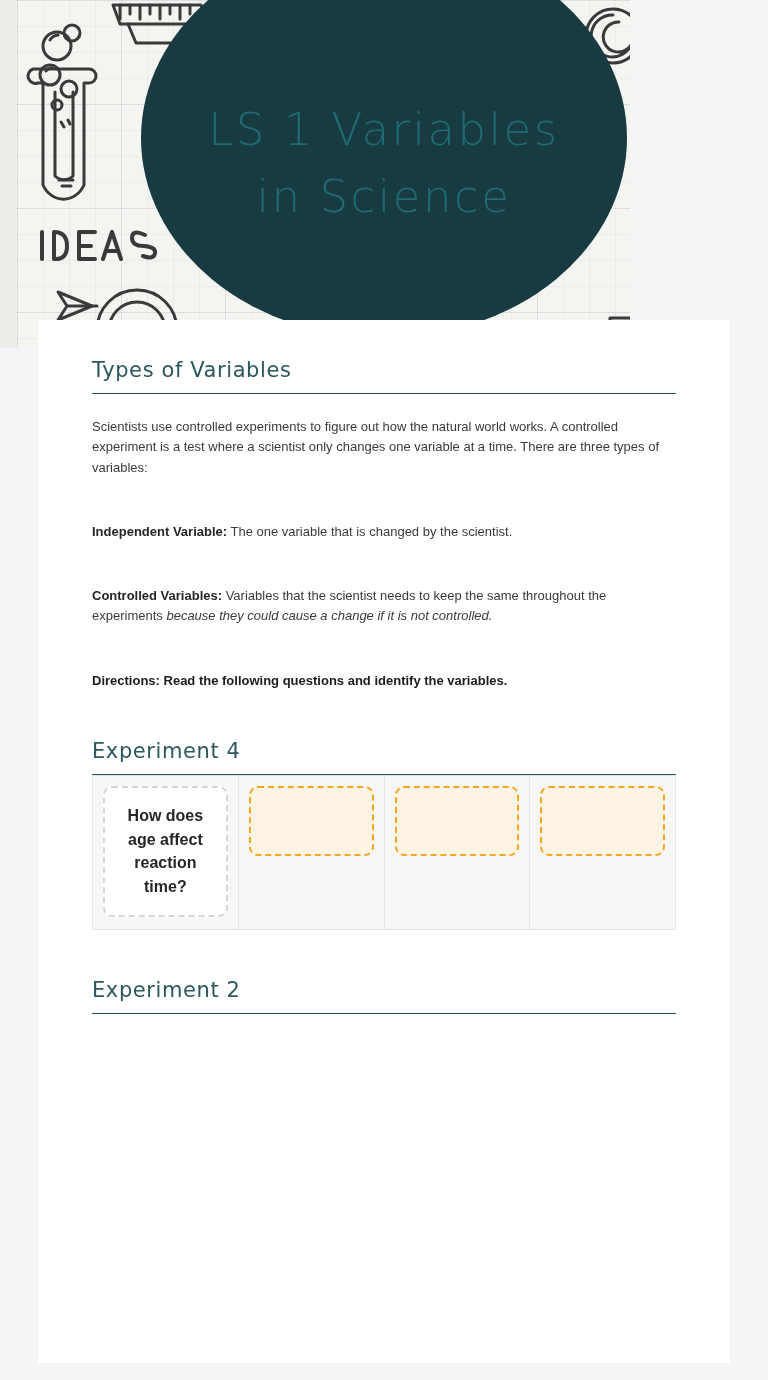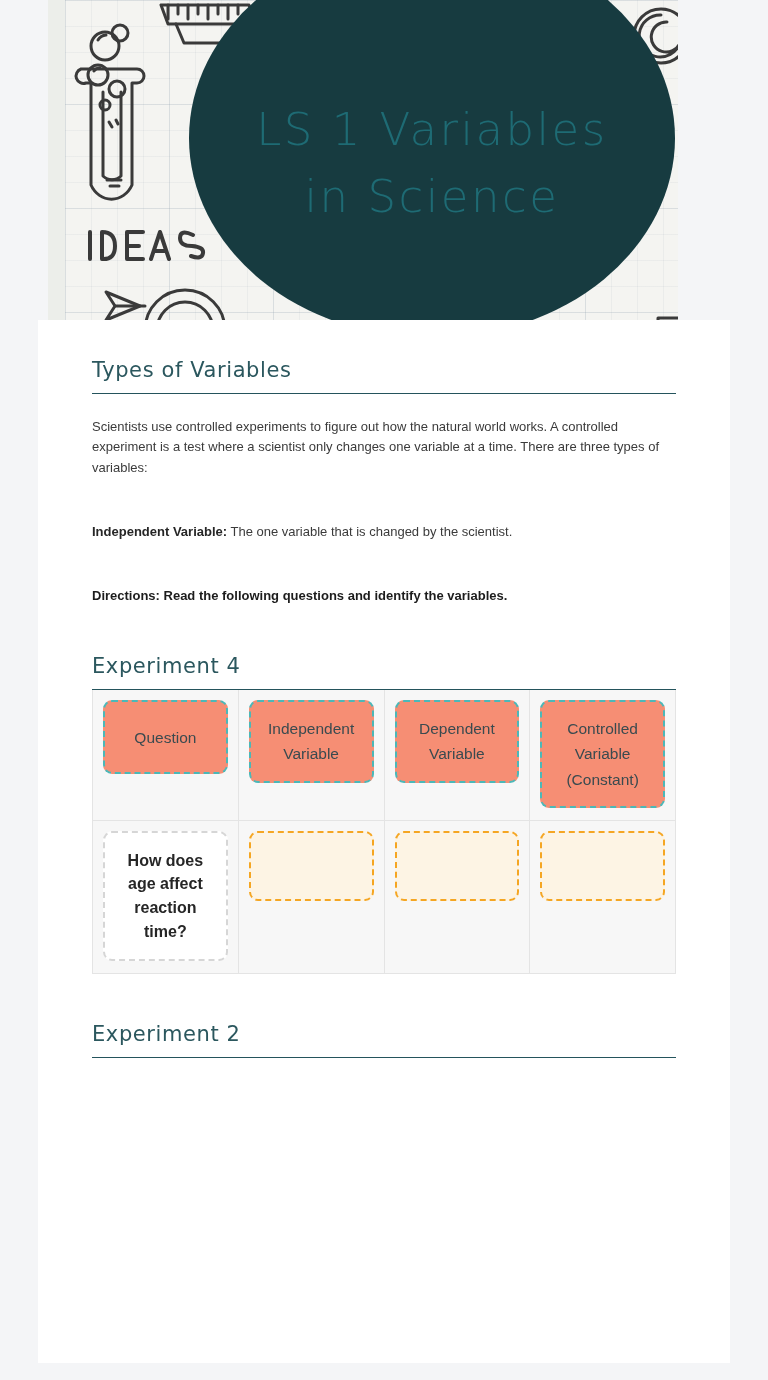--- a/index.html
+++ b/index.html
@@ -18,21 +18,20 @@
 
   
   .banner {
     position: absolute;
     left: 0;
     top: 0;
     width: 630px;
     height: 348px;
     overflow: hidden;
     background: #f2f2ef;
-    margin-left: 48px;
   }
 
   .banner-paper {
     position: absolute;
     left: 17px;
     top: 0;
     width: 751px;
     height: 348px;
     background-color: #f4f4f1;
     background-image:
@@ -263,43 +262,32 @@
   <h2 class="section-heading">Types of Variables</h2>
   <hr class="rule">
 
   <p class="body">Scientists use controlled experiments to figure out how the natural world works. A controlled experiment is a test where a scientist only changes one variable at a time. There are three types of variables:</p>
 
   <p class="body">
     <b>Independent Variable:</b><span> The one variable that is changed by the scientist.</span>
   </p>
 
 
+  <p class="body">
+    <b>Controlled Variables:</b><span> Variables that the scientist needs to keep the same throughout the experiments </span><i>because they could cause a change if it is not controlled.</i>
+  </p>
 
   <p class="body directions">Directions: Read the following questions and identify the variables.</p>
 
   <div class="experiment">
     <h2 class="section-heading">Experiment 4</h2>
     <hr class="rule">
 
     <table class="exp-table">
       <tbody>
-          <tr>
-        <td>
-          <div class="chip">Question</div>
-        </td>
-        <td>
-          <div class="chip">Independent Variable</div>
-        </td>
-        <td>
-          <div class="chip">Dependent Variable</div>
-        </td>
-        <td>
-          <div class="chip tall">Controlled Variable (Constant)</div>
-        </td>
-      </tr>
       <tr class="body-row">
         <td>
           <div class="qcell">How does age affect reaction time?</div>
         </td>
         <td>
           <div class="dropzone"></div>
         </td>
         <td>
           <div class="dropzone"></div>
         </td>

